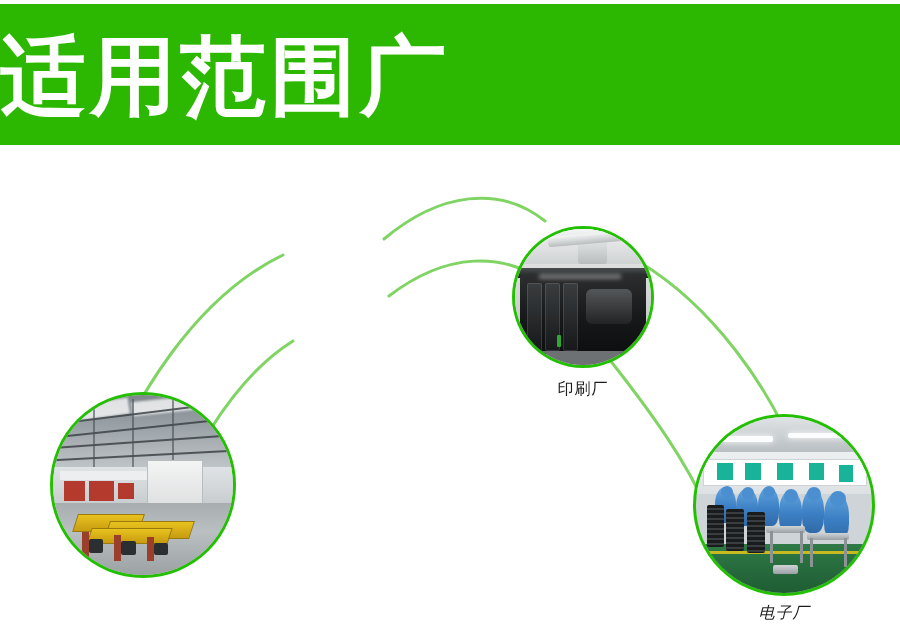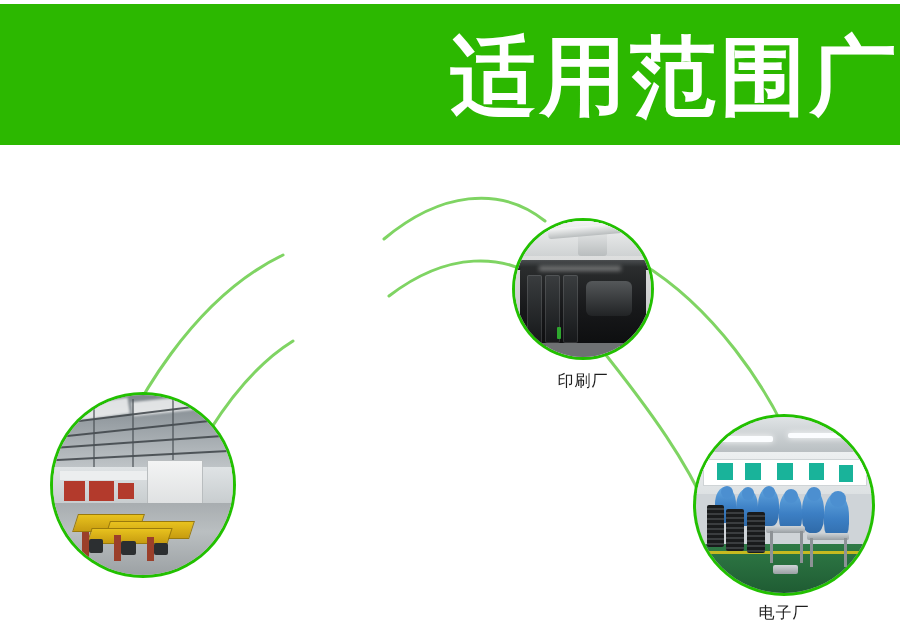--- a/index.html
+++ b/index.html
@@ -9,21 +9,21 @@
     font-family:"Liberation Sans","DejaVu Sans",sans-serif;
     overflow:hidden;
     position:relative;
   }
   #page{position:relative;width:900px;height:632px;background:#fff;overflow:hidden;}
 
   
   .banner{
     position:absolute;left:0;top:4px;width:900px;height:141px;
     background:#2cb800;
-    display:flex;align-items:center;justify-content:flex-end;
+    display:flex;align-items:center;justify-content:flex-start;
   }
   .banner-title{
     color:#ffffff;
     font-size:86px;
     font-weight:bold;
     letter-spacing:4px;
     line-height:1;
     font-family:"DejaVu Sans","Liberation Sans",sans-serif;
     user-select:none;
     white-space:nowrap;
@@ -176,21 +176,21 @@
       <path d="M 148 410 C 185 320 230 235 293 196" fill="none" stroke="#7fd463" stroke-width="3" stroke-linecap="round"></path>
 
       <path d="M 384 94 C 440 47 500 40 545 76" fill="none" stroke="#7fd463" stroke-width="3" stroke-linecap="round"></path>
       <path d="M 389 151 C 445 108 505 104 551 142" fill="none" stroke="#7fd463" stroke-width="3" stroke-linecap="round"></path>
 
       <path d="M 641 118 C 710 160 770 240 800 320" fill="none" stroke="#7fd463" stroke-width="3" stroke-linecap="round"></path>
       <path d="M 598 200 C 650 265 690 320 712 376" fill="none" stroke="#7fd463" stroke-width="3" stroke-linecap="round"></path>
     </svg>
 
 
-    <div class="node" style="left:515px;top:76px;width:136px;height:136px;">
+    <div class="node" style="left:515px;top:84px;width:136px;height:136px;">
       <div class="photo ring" style="width:136px;height:136px;">
         <div class="scene">
           <div class="pr-wall"></div>
           <div class="pr-ceiling"></div>
           <div class="pr-duct u2"></div>
           <div class="pr-duct u1"></div>
           <div class="pr-beam"></div>
           <div class="pr-body"></div>
           <div class="pr-unit p1"></div>
           <div class="pr-unit p2"></div>
@@ -272,17 +272,17 @@
 
           <div class="el-bench" style="left:40%;top:62%;width:22%;height:4%;"></div>
           <div class="el-leg" style="left:42%;top:65%;height:18%;"></div>
           <div class="el-leg" style="left:59%;top:65%;height:18%;"></div>
           <div class="el-bench" style="left:63%;top:66%;width:24%;height:4%;"></div>
           <div class="el-leg" style="left:65%;top:69%;height:16%;"></div>
           <div class="el-leg" style="left:84%;top:69%;height:16%;"></div>
           <div class="el-bench" style="left:44%;top:84%;width:14%;height:5%;"></div>
         </div>
       </div>
-      <div class="caption" style="left:-12px;top:186px;">电子厂</div>
+      <div class="caption" style="left:-12px;top:186px;font-style:italic;">电子厂</div>
     </div>
 
   </div>
 </div>
 
 </body></html>

